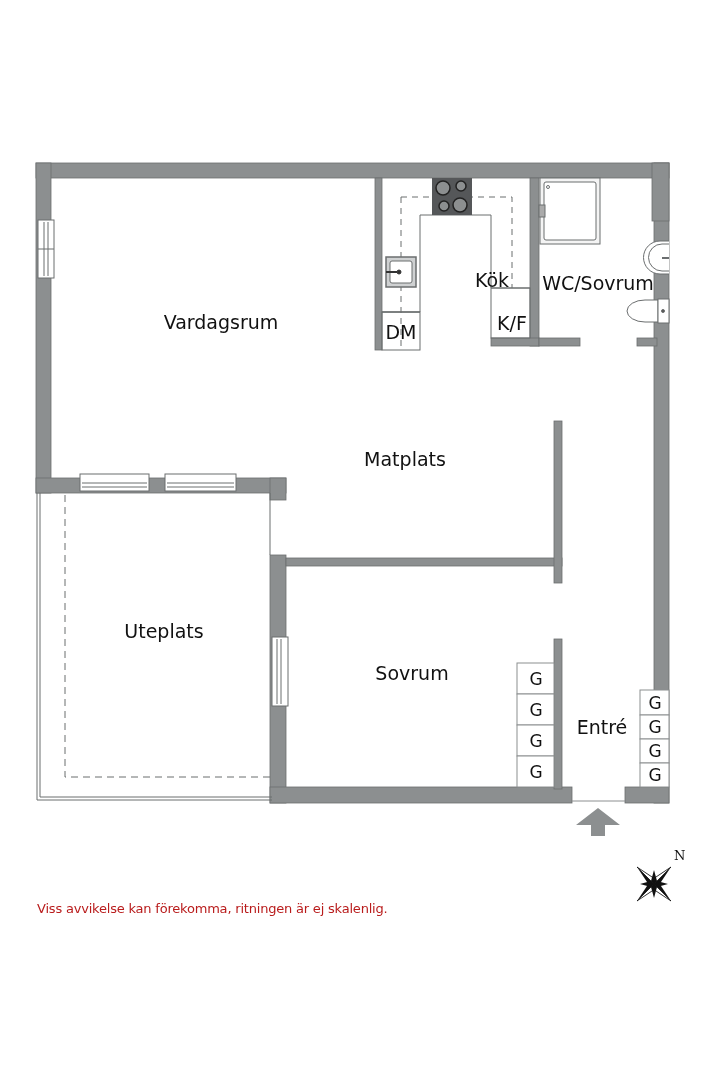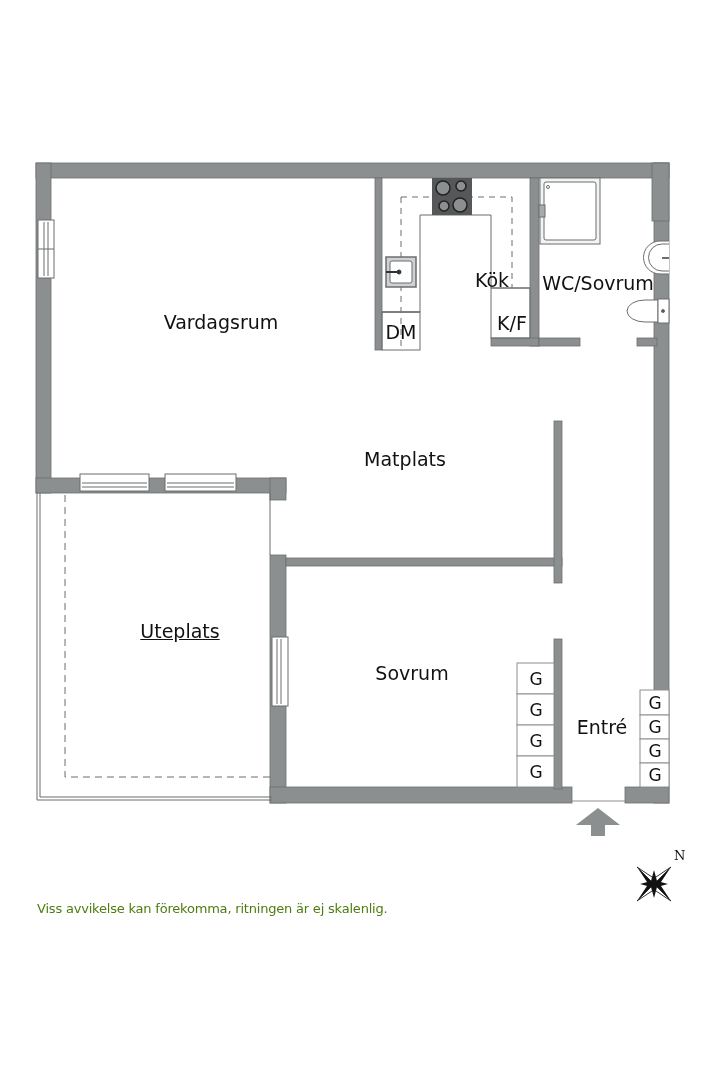--- a/index.html
+++ b/index.html
@@ -1,20 +1,20 @@
 <!DOCTYPE html>
 <html><head>
   <meta charset="utf-8">
   <style>
     html, body { margin: 0; padding: 0; background: #ffffff; }
     body { width: 720px; height: 1080px; position: relative; overflow: hidden; font-family: "DejaVu Sans", sans-serif; }
     #plan { position: absolute; left: 0; top: 0; width: 720px; height: 1080px; }
     .room-label { position: absolute; color: #111; font-family: "DejaVu Sans", sans-serif; font-size: 19px; white-space: nowrap; transform: translate(-50%, -50%); }
     .g-label { position: absolute; color: #111; font-size: 17px; transform: translate(-50%, -50%); }
-    .disclaimer { position: absolute; left: 37px; top: 901px; font-size: 13px; color: #4d7c0f; font-family: "DejaVu Sans", sans-serif; letter-spacing: -0.2px; }
+    .disclaimer { position: absolute; left: 37px; top: 901px; font-size: 13px; color: #b91c1c; font-family: "DejaVu Sans", sans-serif; letter-spacing: -0.2px; }
     .north { position: absolute; left: 674px; top: 848px; font-family: "DejaVu Serif", serif; font-size: 13px; color: #111; }
   </style>
 </head>
 <body>
 
 <svg id="plan" viewBox="0 0 720 1080" xmlns="http://www.w3.org/2000/svg">
   <g fill="#8c8f90" stroke="#6b6e6f" stroke-width="0.8">
 
     <rect x="36" y="163" width="633" height="15"></rect>
 
@@ -153,21 +153,21 @@
       <polygon points="-14,0 -3,3 0,0 -3,-3" fill="#111"></polygon>
       <polygon points="14,0 3,3 0,0 3,-3" fill="#111"></polygon>
     </g>
   </g>
 </svg>
 
 <div class="room-label" style="left:221px; top:322px;">Vardagsrum</div>
 <div class="room-label" style="left:456px; top:280px;margin-left:36px;">Kök</div>
 <div class="room-label" style="left:598px; top:283px;">WC/Sovrum</div>
 <div class="room-label" style="left:405px; top:459px;">Matplats</div>
-<div class="room-label" style="left:180px; top:631px;text-decoration:underline;">Uteplats</div>
+<div class="room-label" style="left:164px; top:631px;">Uteplats</div>
 <div class="room-label" style="left:412px; top:673px;">Sovrum</div>
 <div class="room-label" style="left:602px; top:727px;">Entré</div>
 
 <div class="room-label" style="left:401px; top:332px;">DM</div>
 <div class="room-label" style="left:512px; top:323px;">K/F</div>
 
 <div class="g-label" style="left:536px; top:679px;">G</div>
 <div class="g-label" style="left:536px; top:710px;">G</div>
 <div class="g-label" style="left:536px; top:741px;">G</div>
 <div class="g-label" style="left:536px; top:772px;">G</div>

